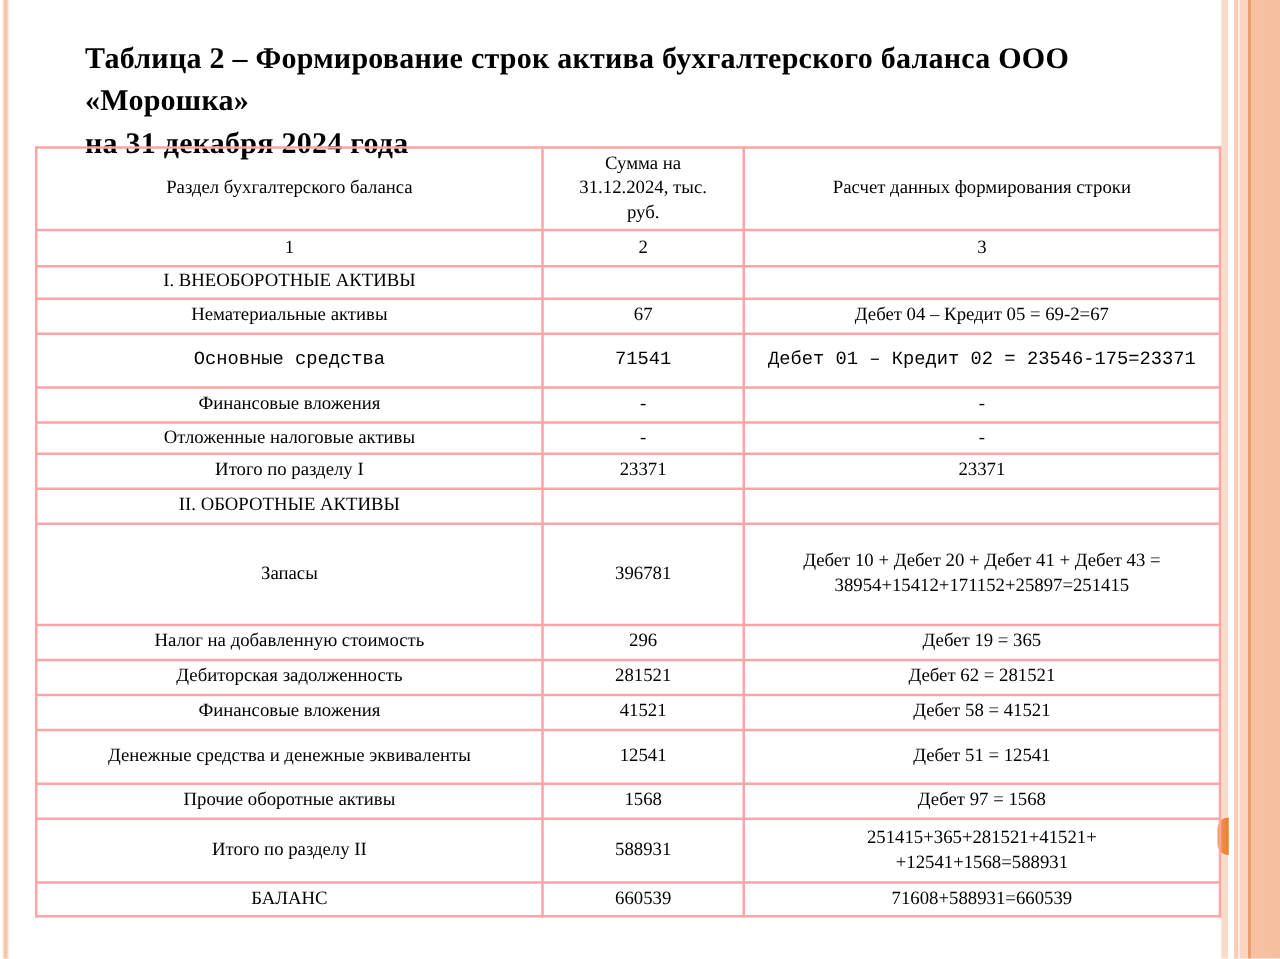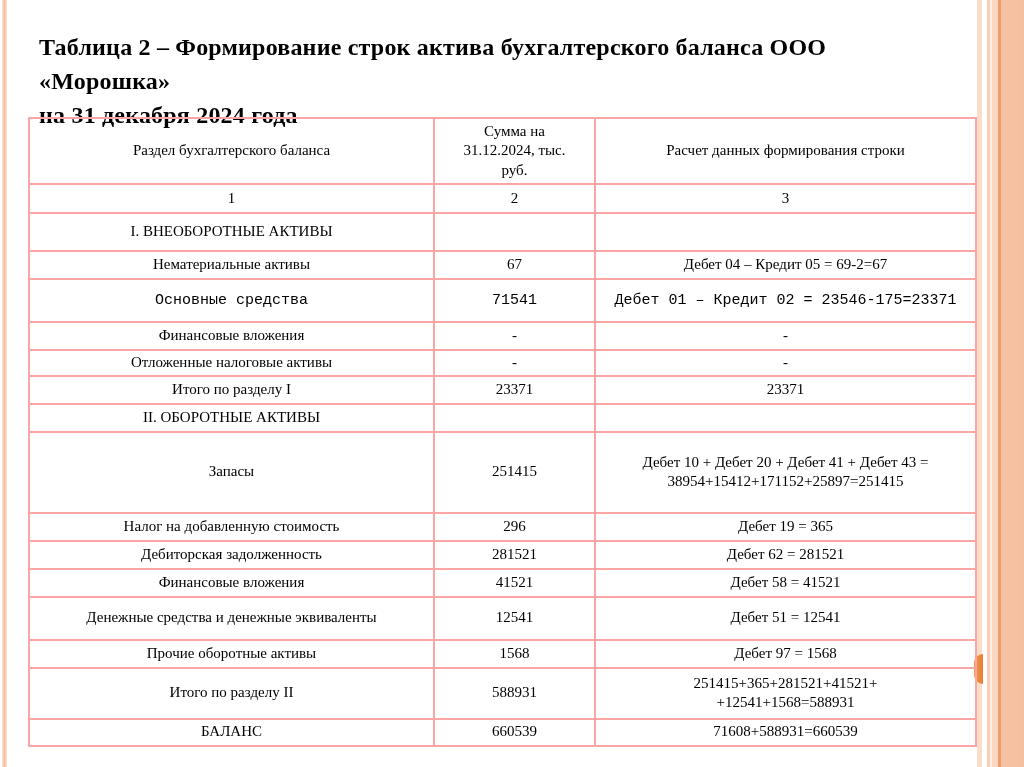--- a/index.html
+++ b/index.html
@@ -44,21 +44,21 @@
     position: absolute;
     left: 974px; top: 654px;
     width: 9px; height: 30px;
     border-radius: 15px 0 0 15px / 15px 0 0 15px;
     background: linear-gradient(90deg, #f29a52 0%, #e87f2e 100%);
   }
 
   
   .title {
     position: absolute;
-    left: 39px; top: 30px;
+    left: 68px; top: 30px;
     width: 915px;
     font-size: 24px;
     line-height: 34px;
     font-weight: bold;
     letter-spacing: 0.2px;
   }
   .title .line { display: block; }
 
   
   table.balance {
@@ -74,21 +74,21 @@
     vertical-align: middle;
     font-size: 15px;
     line-height: 1.3;
     padding: 2px 10px;
     white-space: pre-line;
     overflow: hidden;
   }
   
   table.balance tr:nth-child(1)  { height: 66px; }
   table.balance tr:nth-child(2)  { height: 29px; }
-  table.balance tr:nth-child(3)  { height: 38px; }
+  table.balance tr:nth-child(3)  { height: 25px; }
   table.balance tr:nth-child(4)  { height: 28px; }
   table.balance tr:nth-child(5)  { height: 43px; font-family: Liberation Mono, monospace; }
   table.balance tr:nth-child(6)  { height: 28px; }
   table.balance tr:nth-child(7)  { height: 24px; }
   table.balance tr:nth-child(8)  { height: 28px; }
   table.balance tr:nth-child(9)  { height: 28px; }
   table.balance tr:nth-child(10) { height: 81px; }
   table.balance tr:nth-child(11) { height: 28px; padding-left: 38px; }
   table.balance tr:nth-child(12) { height: 28px; padding-left: 44px; }
   table.balance tr:nth-child(13) { height: 28px; }
@@ -160,21 +160,21 @@
           <td>23371</td>
           <td>23371</td>
         </tr>
         <tr>
           <td>II. ОБОРОТНЫЕ АКТИВЫ</td>
           <td></td>
           <td></td>
         </tr>
         <tr>
           <td>Запасы</td>
-          <td>251415</td>
+          <td>396781</td>
           <td>Дебет 10 + Дебет 20 + Дебет 41  + Дебет 43  =
 38954+15412+171152+25897=251415</td>
         </tr>
         <tr>
           <td>Налог на добавленную стоимость</td>
           <td>296</td>
           <td>Дебет 19 = 365</td>
         </tr>
         <tr>
           <td>Дебиторская задолженность</td>

